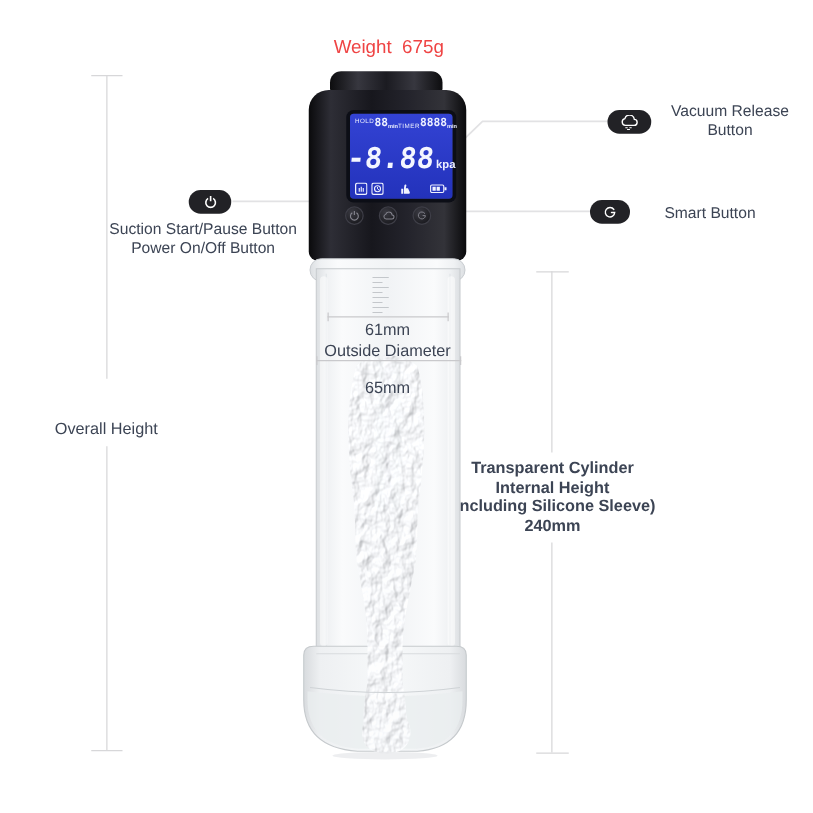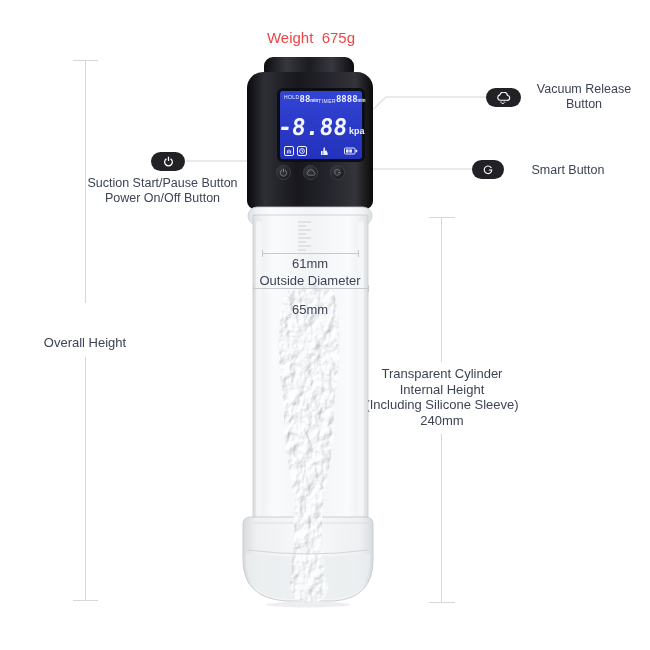--- a/index.html
+++ b/index.html
@@ -21,21 +21,21 @@
   
   .oh-tick-top    { left:73px;  top:60px;  width:25px; height:1px; }
   .oh-seg1        { left:85px;  top:60px;  width:1px;  height:243px; }
   .oh-label-block { left:10px;  top:311px; width:150px;margin-top:24px; }
   .oh-seg2        { left:85px;  top:357px; width:1px;  height:243px; }
   .oh-tick-bot    { left:73px;  top:600px; width:25px; height:1px; }
 
   
   .ih-tick-top    { left:429px; top:217px; width:26px; height:1px; }
   .ih-seg1        { left:441px; top:217px; width:1px;  height:145px; }
-  .ih-label-block { left:356px; top:366px; width:172px; font-size:13px; line-height:15.5px; }
+  .ih-label-block { left:356px; top:366px; width:172px; font-size:13px; line-height:15.5px;font-weight:bold; }
   .ih-seg2        { left:441px; top:434px; width:1px;  height:168px; }
   .ih-tick-bot    { left:429px; top:602px; width:26px; height:1px; }
 
   
   .annot-lines { left:0; top:0; pointer-events:none; }
 
   
   .cap {
     left:264px; top:57px; width:90px; height:18px;
     border-radius:9px 9px 4px 4px;

